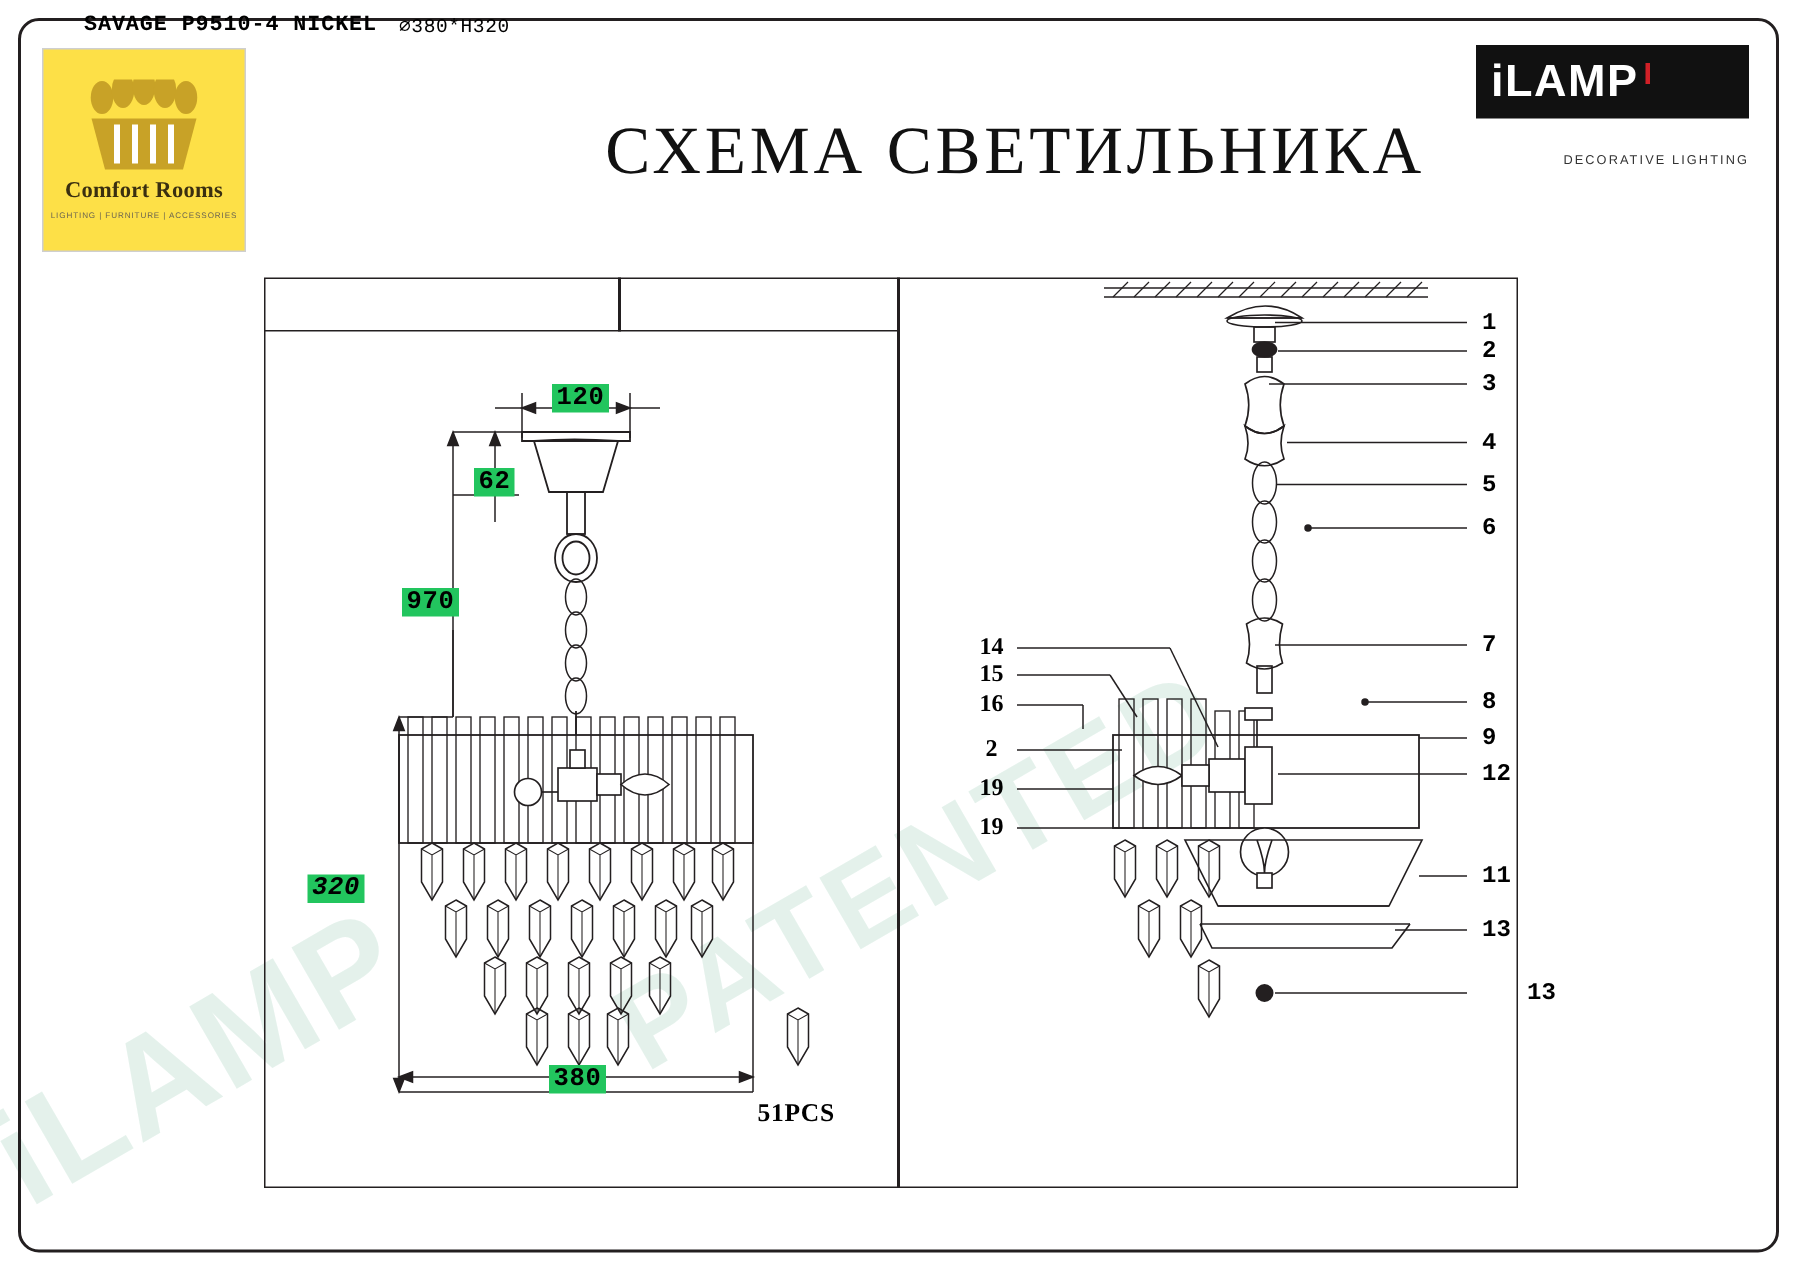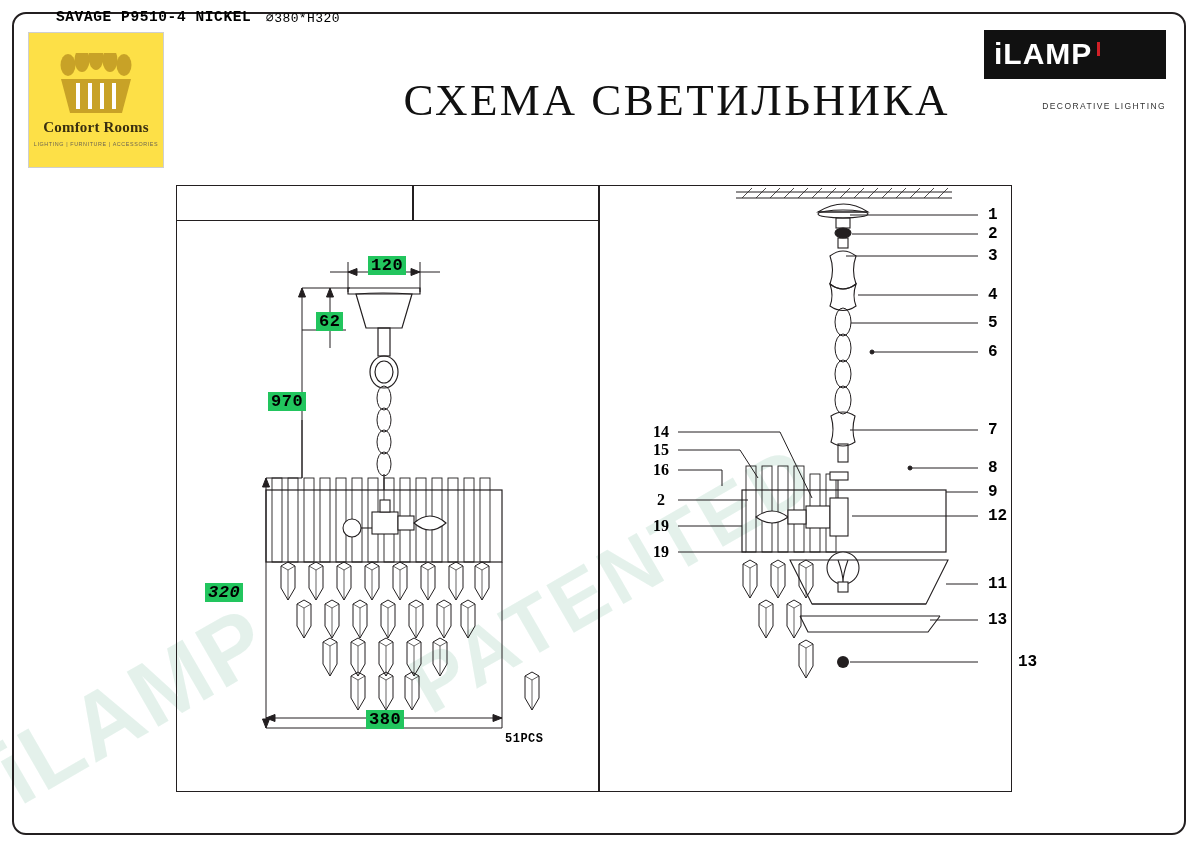--- a/index.html
+++ b/index.html
@@ -194,23 +194,23 @@
   }
   .dim-120 { left: 368px; top: 256px; }
   .dim-75  { left: 316px; top: 312px; }
   .dim-970 { left: 268px; top: 392px; }
   .dim-320 { left: 205px; top: 583px; font-style: italic; }
   .dim-380 { left: 366px; top: 710px; }
   .pcs-label {
     position: absolute;
     left: 505px;
     top: 732px;
-    font-family: Liberation Mono, monospace;
+    font-family: Liberation Serif, serif;
     font-weight: bold;
-    font-size: 12px;
+    font-size: 17px;
     letter-spacing: .5px;
   }
 
   
   .callout {
     position: absolute;
     font-family: "Liberation Mono", monospace;
     font-weight: bold;
     font-size: 16px;
     color: #000;

